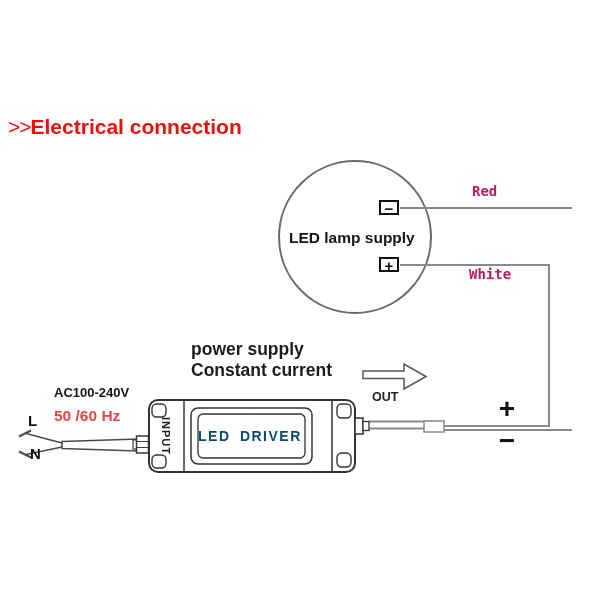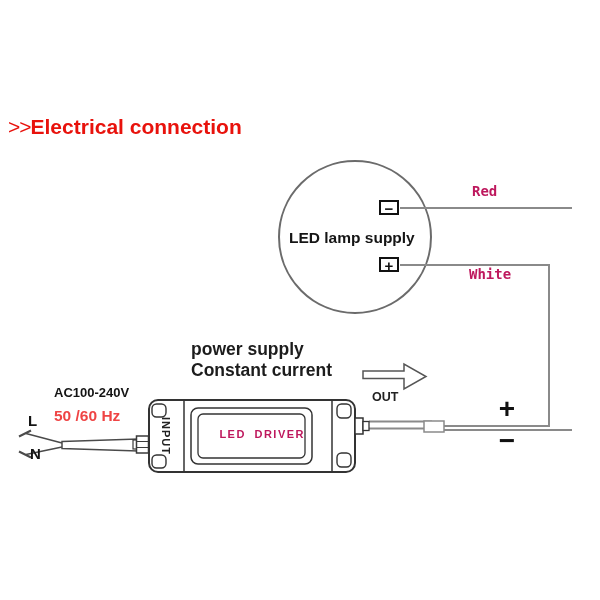--- a/index.html
+++ b/index.html
@@ -30,22 +30,22 @@
   .minus-sign{left:492px;top:426px;font-size:28px;line-height:30px;}
   .ac-volt{left:54px;top:385px;font-size:13px;font-weight:700;color:#141414;}
   .ac-freq{left:54px;top:407px;font-size:15.5px;font-weight:700;color:#ef4444;}
   .l-label{left:28px;top:412px;font-size:15px;font-weight:700;color:#141414;}
   .n-label{left:30px;top:445px;font-size:15px;font-weight:700;color:#141414;}
   .input-label{
     left:160px;top:417px;height:42px;writing-mode:vertical-rl;
     font-size:11px;font-weight:700;letter-spacing:1px;color:#222;
   }
   .driver-label{
-    left:198px;top:428px;width:107px;text-align:right;
-    font-size:11px;font-weight:700;letter-spacing:1.5px;word-spacing:4px;color:#be185d;
+    left:198px;top:428px;width:107px;text-align:left;
+    font-size:14px;font-weight:700;letter-spacing:1.5px;word-spacing:4px;color:#0c4a6e;
   }
 </style>
 </head>
 <body>
 
 <div id="canvas">
 
   <svg id="diagram-svg" width="600" height="600" viewBox="0 0 600 600">
 
     <circle cx="355" cy="237" r="76" fill="#ffffff" stroke="#6b6b6b" stroke-width="2"></circle>

